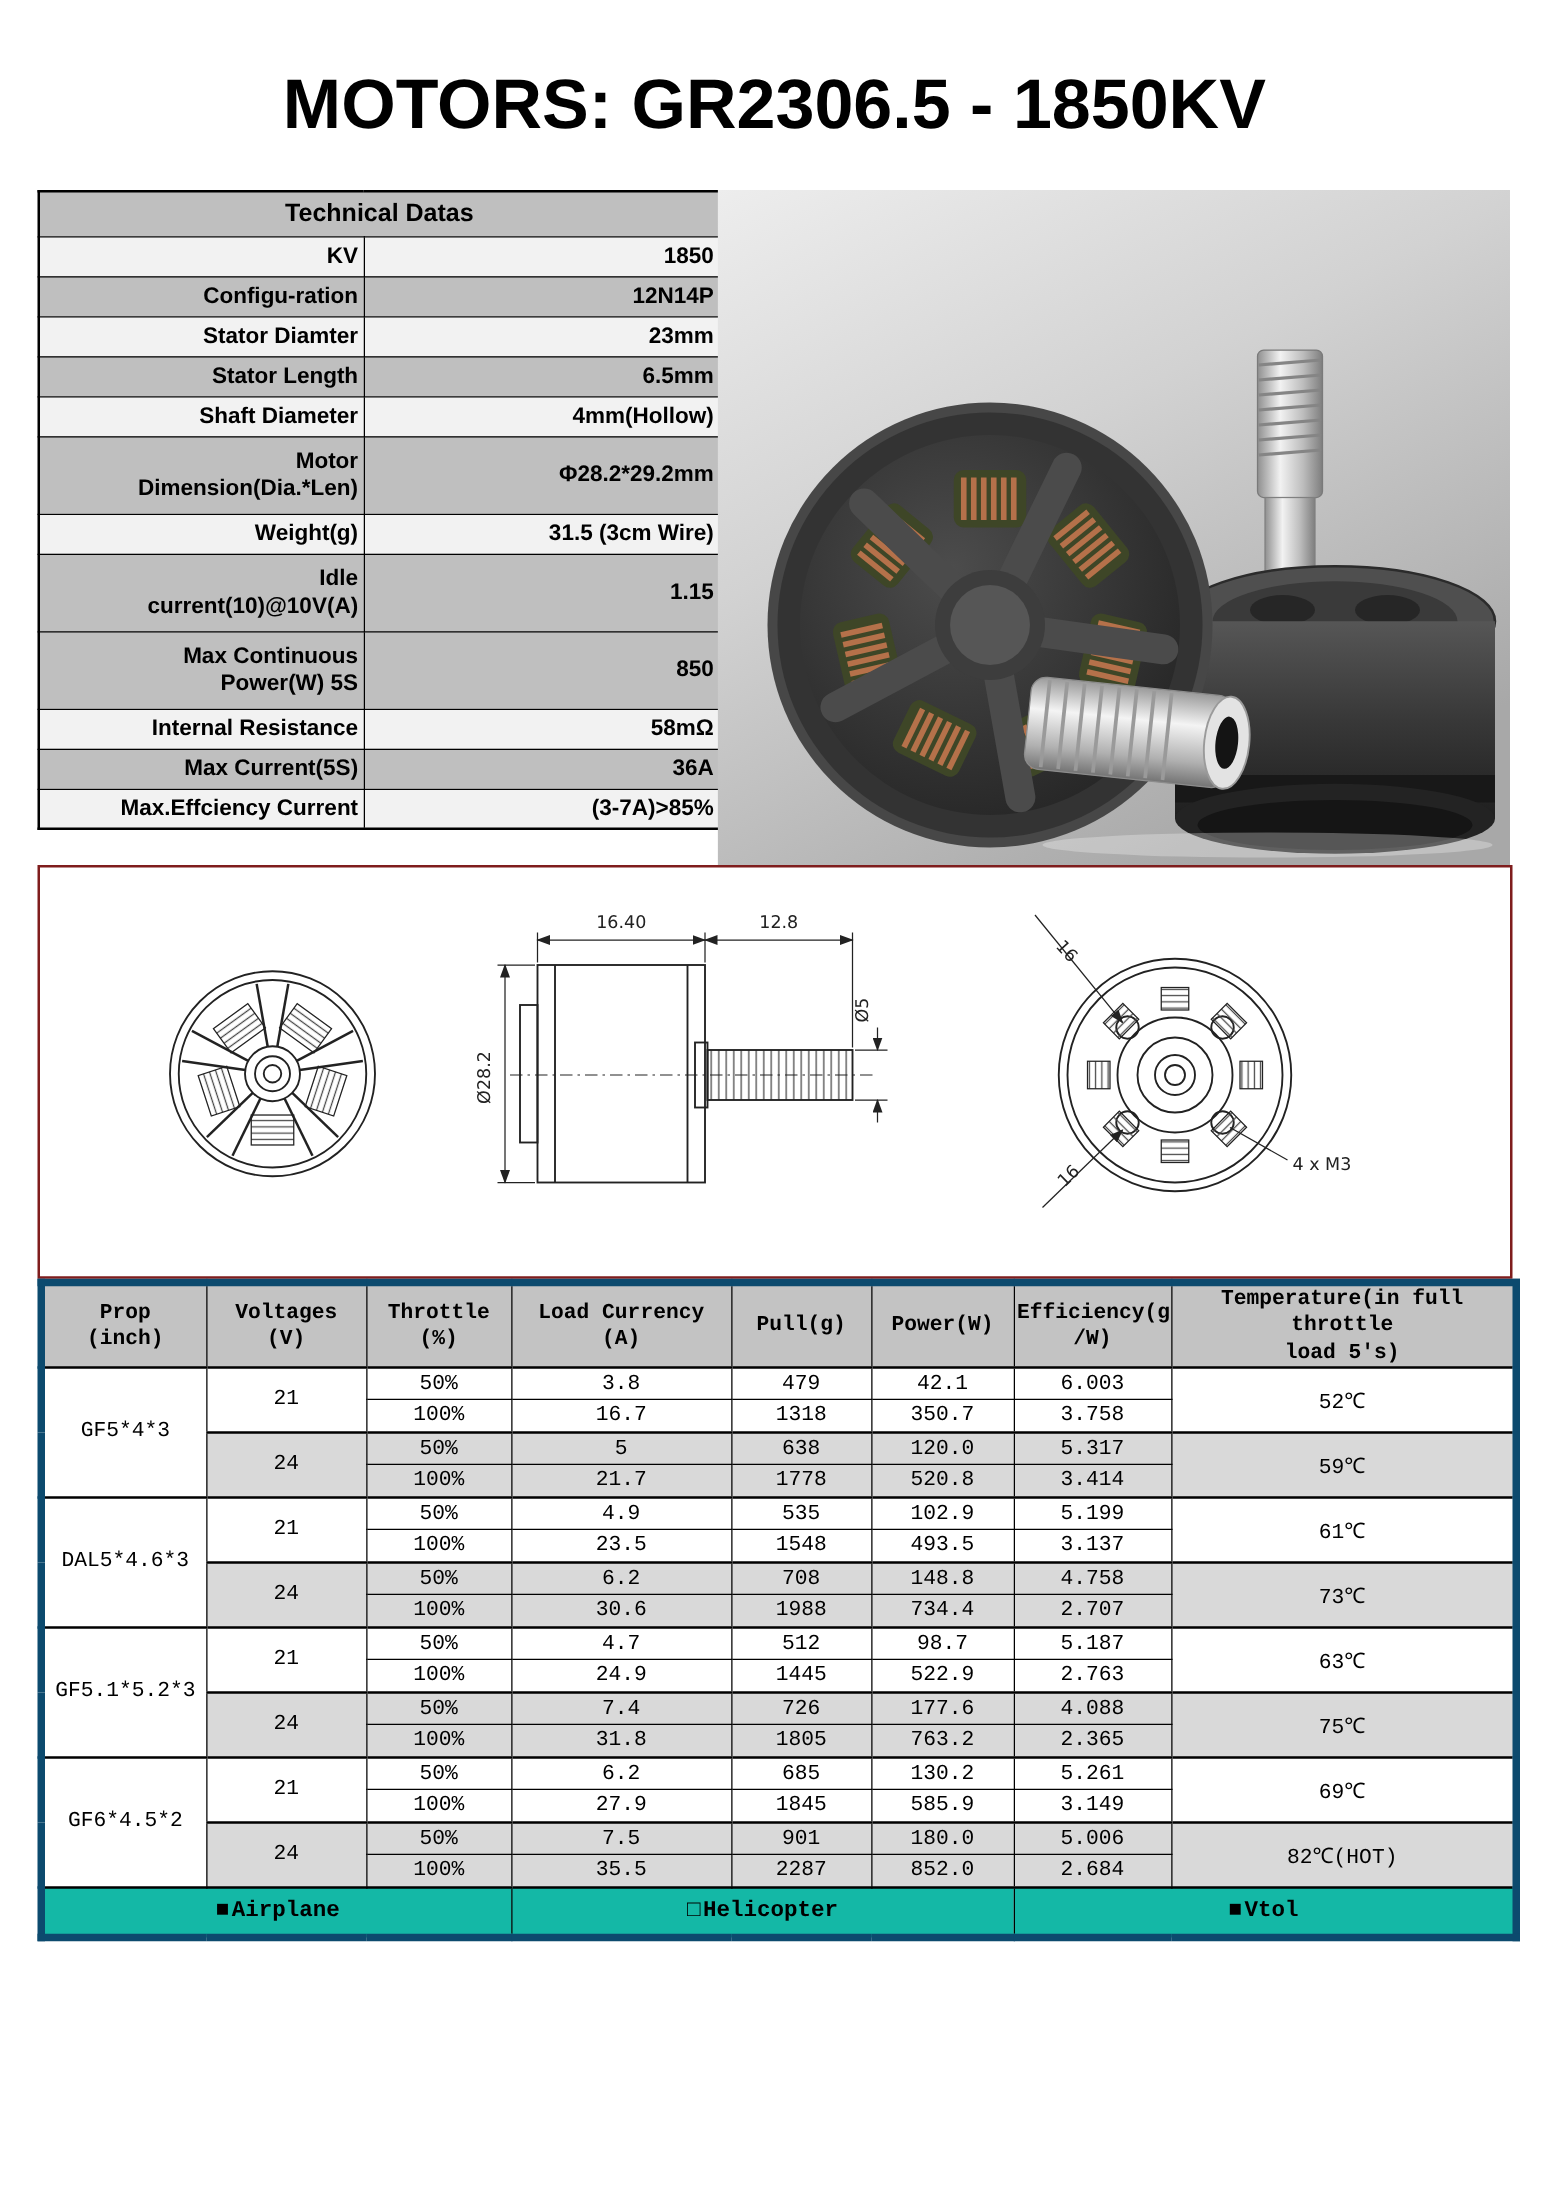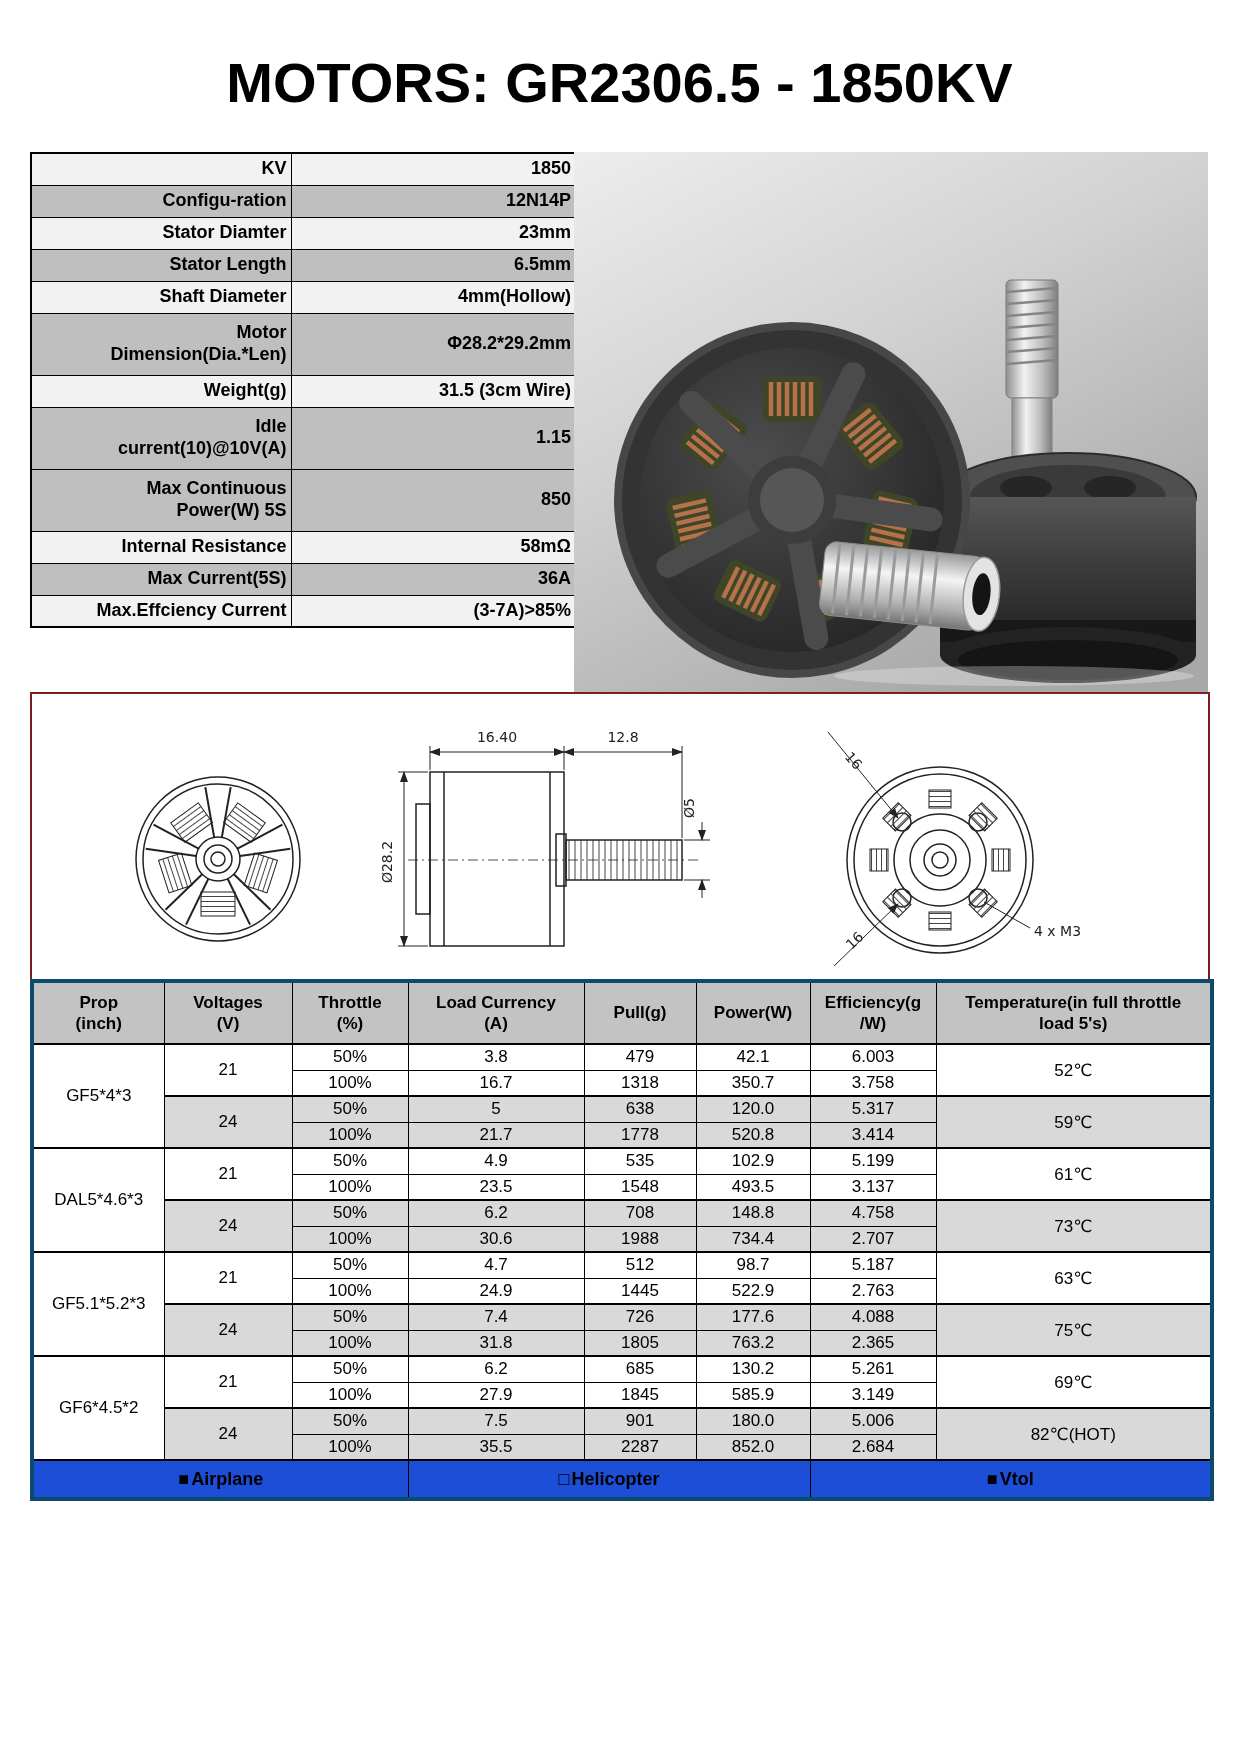--- a/index.html
+++ b/index.html
@@ -30,46 +30,50 @@
   }
   
   .drawbox{
     position:absolute;left:30px;top:692px;width:1180px;height:331px;
     border:2px solid #7f1d1d;background:#fff;box-sizing:border-box;
   }
   .drawbox svg{display:block;}
   .dimtext{font-family:"DejaVu Sans",sans-serif;font-size:14px;fill:#222;}
   
   .perf{
-    position:absolute;left:30px;top:979px;width:1180px;border:4px solid #0c4a6e;
+    position:absolute;left:30px;top:1023px;width:1180px;border:6px solid #0c4a6e;
     font-size:17px;
+    font-family:Liberation Mono, monospace;
   }
   .perf th,.perf td{border:1px solid #000;padding:0 2px;text-align:center;background:#fff;}
   .perf thead th{
     background:#c3c3c3;font-weight:bold;height:60px;white-space:pre-line;line-height:1.25;
     border-bottom:2px solid #000;font-size:17px;
   }
   .perf tbody tr{height:26px;}
   .perf td.sh{background:#d9d9d9;}
   .perf tr.blocktop td{border-top:2px solid #000;}
   .perf tr.subtop td{border-top:2px solid #000;}
-  .perf tr.foot td{border-top:2px solid #000;height:36px;font-weight:bold;font-size:18px;background:#1d4ed8;}
+  .perf tr.foot td{border-top:2px solid #000;height:36px;font-weight:bold;font-size:18px;background:#14b8a6;}
   .perf .sym{margin-right:2px;}
 </style>
 </head>
 <body>
 
 <div class="page-title">MOTORS: GR2306.5  - 1850KV</div>
 
 <table class="tech">
   <colgroup>
       <col style="width:260px">
       <col style="width:285px">
     </colgroup>
   <tbody>
+    <tr class="dark hdr">
+        <th colspan="2">Technical Datas</th>
+      </tr>
     <tr class="light">
         <td class="lbl">KV</td>
         <td class="val">1850</td>
       </tr>
     <tr class="dark">
         <td class="lbl">Configu-ration</td>
         <td class="val">12N14P</td>
       </tr>
     <tr class="light">
         <td class="lbl">Stator Diamter</td>

